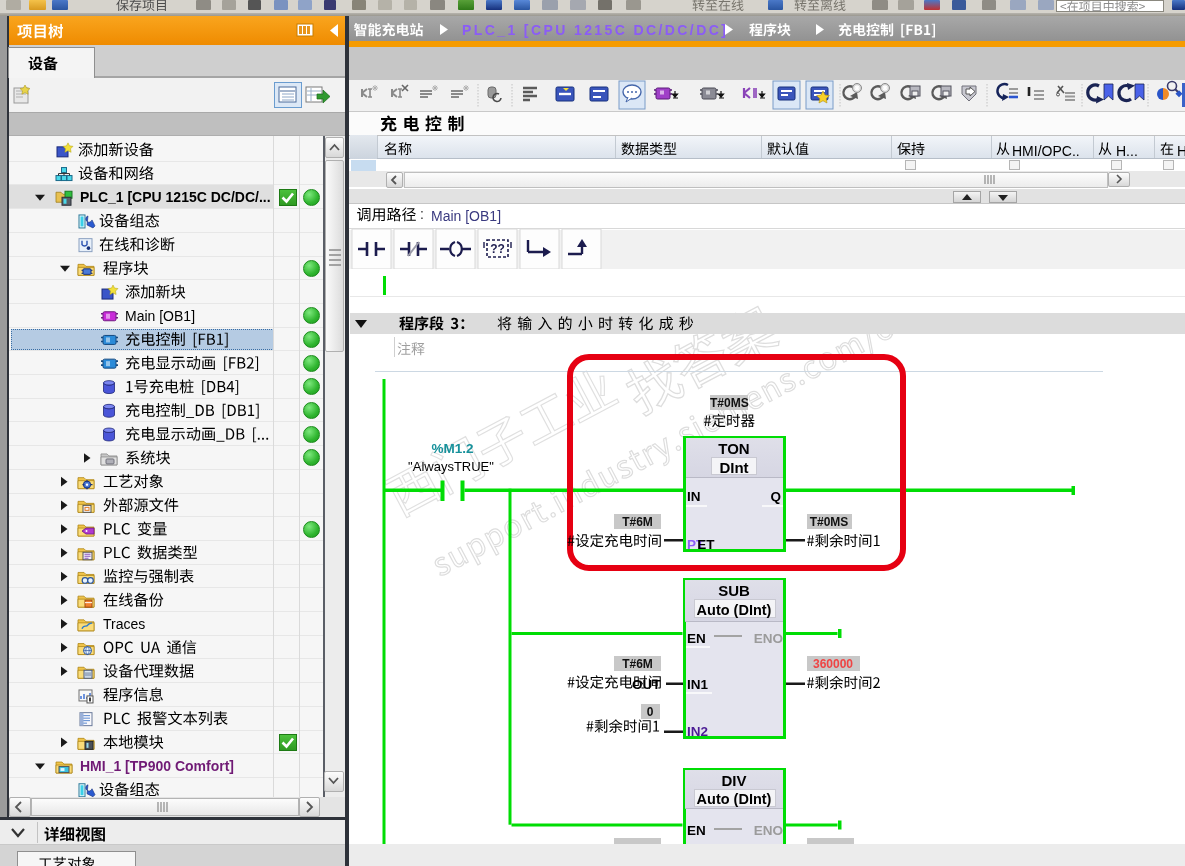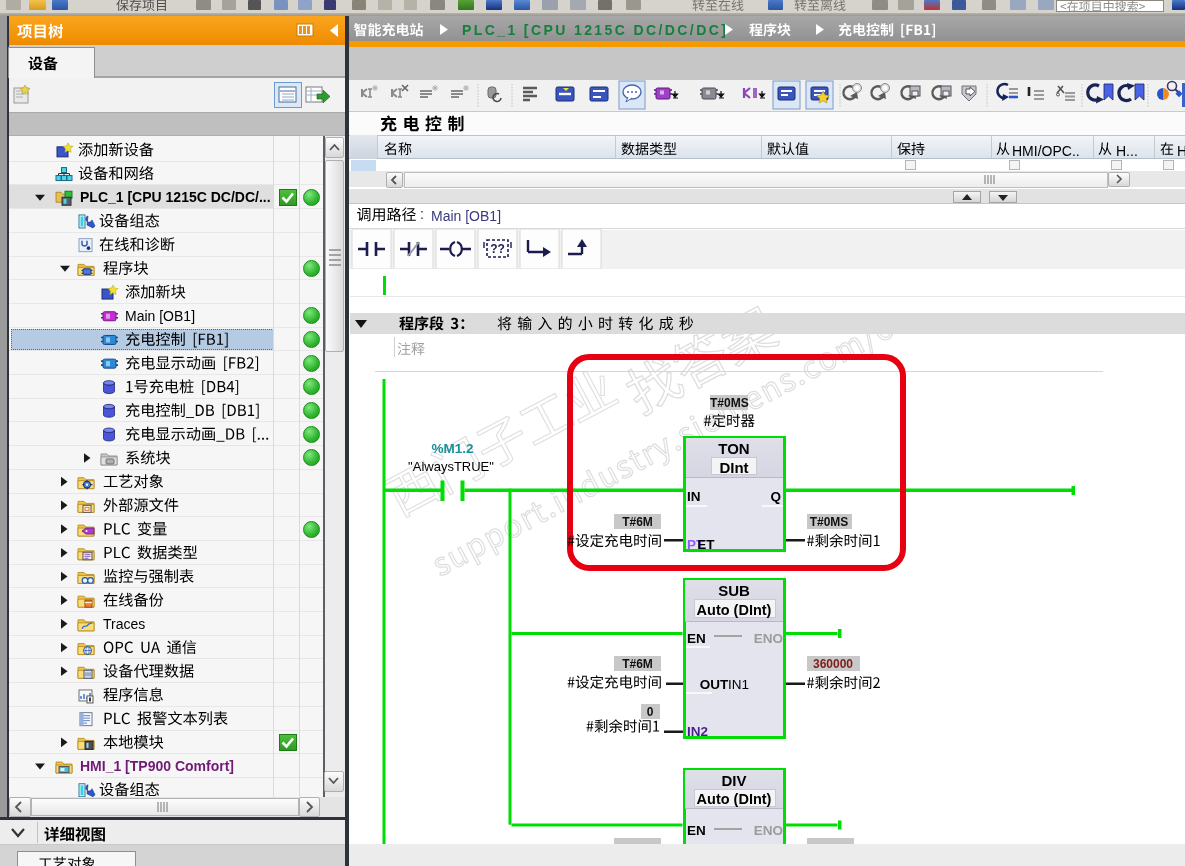--- a/index.html
+++ b/index.html
@@ -264,21 +264,21 @@
 <div style="position:absolute;left:0px;top:817px;width:346px;height:3px;background:#2e323a;"></div>
 <div style="position:absolute;left:0px;top:820px;width:346px;height:25px;background:#ededed;border-bottom:1px solid #c9c9c9;"></div>
 <svg style="position:absolute;left:10px;top:826px;" width="18" height="14" viewBox="0 0 18 14">
     <path d="M2,3 L8,10 L14,3" fill="none" stroke="#333" stroke-width="2.2"></path>
   </svg>
 <div style="position:absolute;left:37px;top:822px;width:1px;height:21px;background:#c2c2c2;"></div>
 <div style="position:absolute;left:0px;top:845px;width:346px;height:21px;background:#d4d4d4;"></div>
 <div style="position:absolute;left:17px;top:851px;width:119px;height:15px;background:#f6f6f6;border:1px solid #8f8f8f;border-bottom:none;"></div>
 <div style="position:absolute;left:345px;top:16px;width:4px;height:850px;background:#2e323a;"></div>
 <div style="position:absolute;left:349px;top:16px;width:836px;height:25px;background:linear-gradient(#a8a8a8,#929292);"></div>
-<div style="position:absolute;left:462px;top:23px;font-size:14px;font-weight:bold;color:#15803d;white-space:pre;line-height:1;letter-spacing:2.4px;">PLC_1 [CPU 1215C DC/DC/DC]</div>
+<div style="position:absolute;left:462px;top:23px;font-size:14px;font-weight:bold;color:#8b5cf6;white-space:pre;line-height:1;letter-spacing:2.4px;">PLC_1 [CPU 1215C DC/DC/DC]</div>
 <svg style="position:absolute;left:437.5px;top:23px;" width="12" height="13" viewBox="0 0 12 13">
     <path d="M2,1 L10,6.5 L2,12 Z" fill="#fff"></path>
   </svg>
 <svg style="position:absolute;left:723px;top:23px;" width="12" height="13" viewBox="0 0 12 13">
     <path d="M2,1 L10,6.5 L2,12 Z" fill="#fff"></path>
   </svg>
 <svg style="position:absolute;left:814px;top:23px;" width="12" height="13" viewBox="0 0 12 13">
     <path d="M2,1 L10,6.5 L2,12 Z" fill="#fff"></path>
   </svg>
 <div style="position:absolute;left:349px;top:41px;width:836px;height:5.5px;background:#f59b00;"></div>
@@ -533,40 +533,40 @@
 <div style="position:absolute;left:631px;top:537.5px;width:150px;text-align:center;font-size:13.5px;font-weight:bold;color:#000;white-space:pre;line-height:1;">ET</div>
 <div style="position:absolute;left:685.5px;top:504.5px;width:21px;height:2px;background:#f8f8fa;"></div>
 <div style="position:absolute;left:762px;top:504.5px;width:21px;height:2px;background:#f8f8fa;"></div>
 <div style="position:absolute;left:674px;top:582.5px;width:120px;text-align:center;font-size:15px;font-weight:bold;color:#000;white-space:pre;line-height:1;">SUB</div>
 <div style="position:absolute;left:694px;top:599px;width:82px;height:18.5px;background:#f4f4f7;border:1px solid #c9c9d2;"></div>
 <div style="position:absolute;left:674px;top:602.5px;width:120px;text-align:center;font-size:14.5px;font-weight:bold;color:#000;white-space:pre;line-height:1;">Auto (DInt)</div>
 <div style="position:absolute;left:687px;top:632px;font-size:13.5px;font-weight:bold;color:#000;white-space:pre;line-height:1;">EN</div>
 <div style="position:absolute;left:633px;top:632px;width:150px;text-align:right;font-size:13.5px;font-weight:bold;color:#9b9b9b;white-space:pre;line-height:1;">ENO</div>
 <div style="position:absolute;left:714px;top:635px;width:28px;height:2px;background:#a3a3a3;"></div>
 <div style="position:absolute;left:685.5px;top:646px;width:24px;height:2px;background:#f8f8fa;"></div>
-<div style="position:absolute;left:687px;top:677.5px;font-size:13.5px;font-weight:normal;color:#000;white-space:pre;line-height:1;padding-left:41px;">IN1</div>
-<div style="position:absolute;left:632px;top:677.5px;width:164px;text-align:center;font-size:13.5px;font-weight:bold;color:#000;white-space:pre;line-height:1;">OUT</div>
+<div style="position:absolute;left:687px;top:677.5px;font-size:13.5px;font-weight:bold;color:#000;white-space:pre;line-height:1;">IN1</div>
+<div style="position:absolute;left:632px;top:677.5px;width:164px;text-align:left;font-size:13.5px;font-weight:bold;color:#000;white-space:pre;line-height:1;">OUT</div>
 <div style="position:absolute;left:685.5px;top:692px;width:26px;height:2px;background:#f8f8fa;"></div>
 <div style="position:absolute;left:687px;top:725px;font-size:13.5px;font-weight:bold;color:#4c1d95;white-space:pre;line-height:1;">IN2</div>
 <div style="position:absolute;left:674px;top:772.5px;width:120px;text-align:center;font-size:15px;font-weight:bold;color:#000;white-space:pre;line-height:1;">DIV</div>
 <div style="position:absolute;left:694px;top:788.5px;width:82px;height:18.5px;background:#f4f4f7;border:1px solid #c9c9d2;"></div>
 <div style="position:absolute;left:674px;top:792px;width:120px;text-align:center;font-size:14.5px;font-weight:bold;color:#000;white-space:pre;line-height:1;">Auto (DInt)</div>
 <div style="position:absolute;left:687px;top:823.5px;font-size:13.5px;font-weight:bold;color:#000;white-space:pre;line-height:1;">EN</div>
 <div style="position:absolute;left:633px;top:823.5px;width:150px;text-align:right;font-size:13.5px;font-weight:bold;color:#9b9b9b;white-space:pre;line-height:1;">ENO</div>
 <div style="position:absolute;left:714px;top:827.5px;width:28px;height:2px;background:#a3a3a3;"></div>
 <div style="position:absolute;left:710px;top:395px;width:38px;height:14.5px;background:#c8c8c8;"></div>
 <div style="position:absolute;left:710px;top:397px;width:38px;text-align:center;font-size:12px;font-weight:bold;color:#111;line-height:1;">T#0MS</div>
 <div style="position:absolute;left:614px;top:514px;width:47px;height:14.5px;background:#c8c8c8;"></div>
 <div style="position:absolute;left:614px;top:516px;width:47px;text-align:center;font-size:12px;font-weight:bold;color:#111;line-height:1;">T#6M</div>
 <div style="position:absolute;left:806.5px;top:514px;width:45px;height:14.5px;background:#c8c8c8;"></div>
 <div style="position:absolute;left:806.5px;top:516px;width:45px;text-align:center;font-size:12px;font-weight:bold;color:#111;line-height:1;">T#0MS</div>
 <div style="position:absolute;left:614px;top:656px;width:47px;height:14.5px;background:#c8c8c8;"></div>
 <div style="position:absolute;left:614px;top:658px;width:47px;text-align:center;font-size:12px;font-weight:bold;color:#111;line-height:1;">T#6M</div>
 <div style="position:absolute;left:806.5px;top:656px;width:53px;height:14.5px;background:#c8c8c8;"></div>
-<div style="position:absolute;left:806.5px;top:658px;width:53px;text-align:center;font-size:12px;font-weight:bold;color:#7f1d1d;line-height:1;">360000</div>
+<div style="position:absolute;left:806.5px;top:658px;width:53px;text-align:center;font-size:12px;font-weight:bold;color:#ef4444;line-height:1;">360000</div>
 <div style="position:absolute;left:640.5px;top:704px;width:19px;height:14.5px;background:#c8c8c8;"></div>
 <div style="position:absolute;left:640.5px;top:706px;width:19px;text-align:center;font-size:12px;font-weight:bold;color:#111;line-height:1;">0</div>
 <div style="position:absolute;left:392.5px;top:441.5px;width:120px;text-align:center;font-size:13.5px;font-weight:bold;color:#17919b;white-space:pre;line-height:1;">%M1.2</div>
 <div style="position:absolute;left:391px;top:459.5px;width:120px;text-align:center;font-size:13px;font-weight:normal;color:#000;white-space:pre;line-height:1;">"AlwaysTRUE"</div>
 <div style="position:absolute;left:566.5px;top:354px;width:339px;height:216.5px;border:6.5px solid #e60012;border-radius:22px;"></div>
 <div style="position:absolute;left:349px;top:844px;width:836px;height:22px;background:#ececec;"></div>
 <div style="position:absolute;left:614px;top:838px;width:47px;height:6px;background:#c8c8c8;"></div>
 <div style="position:absolute;left:806.5px;top:838px;width:47px;height:6px;background:#c8c8c8;"></div>
 <svg style="position:absolute;left:0;top:0;pointer-events:none" width="1185" height="866" viewBox="0 0 1185 866">
     <defs>

